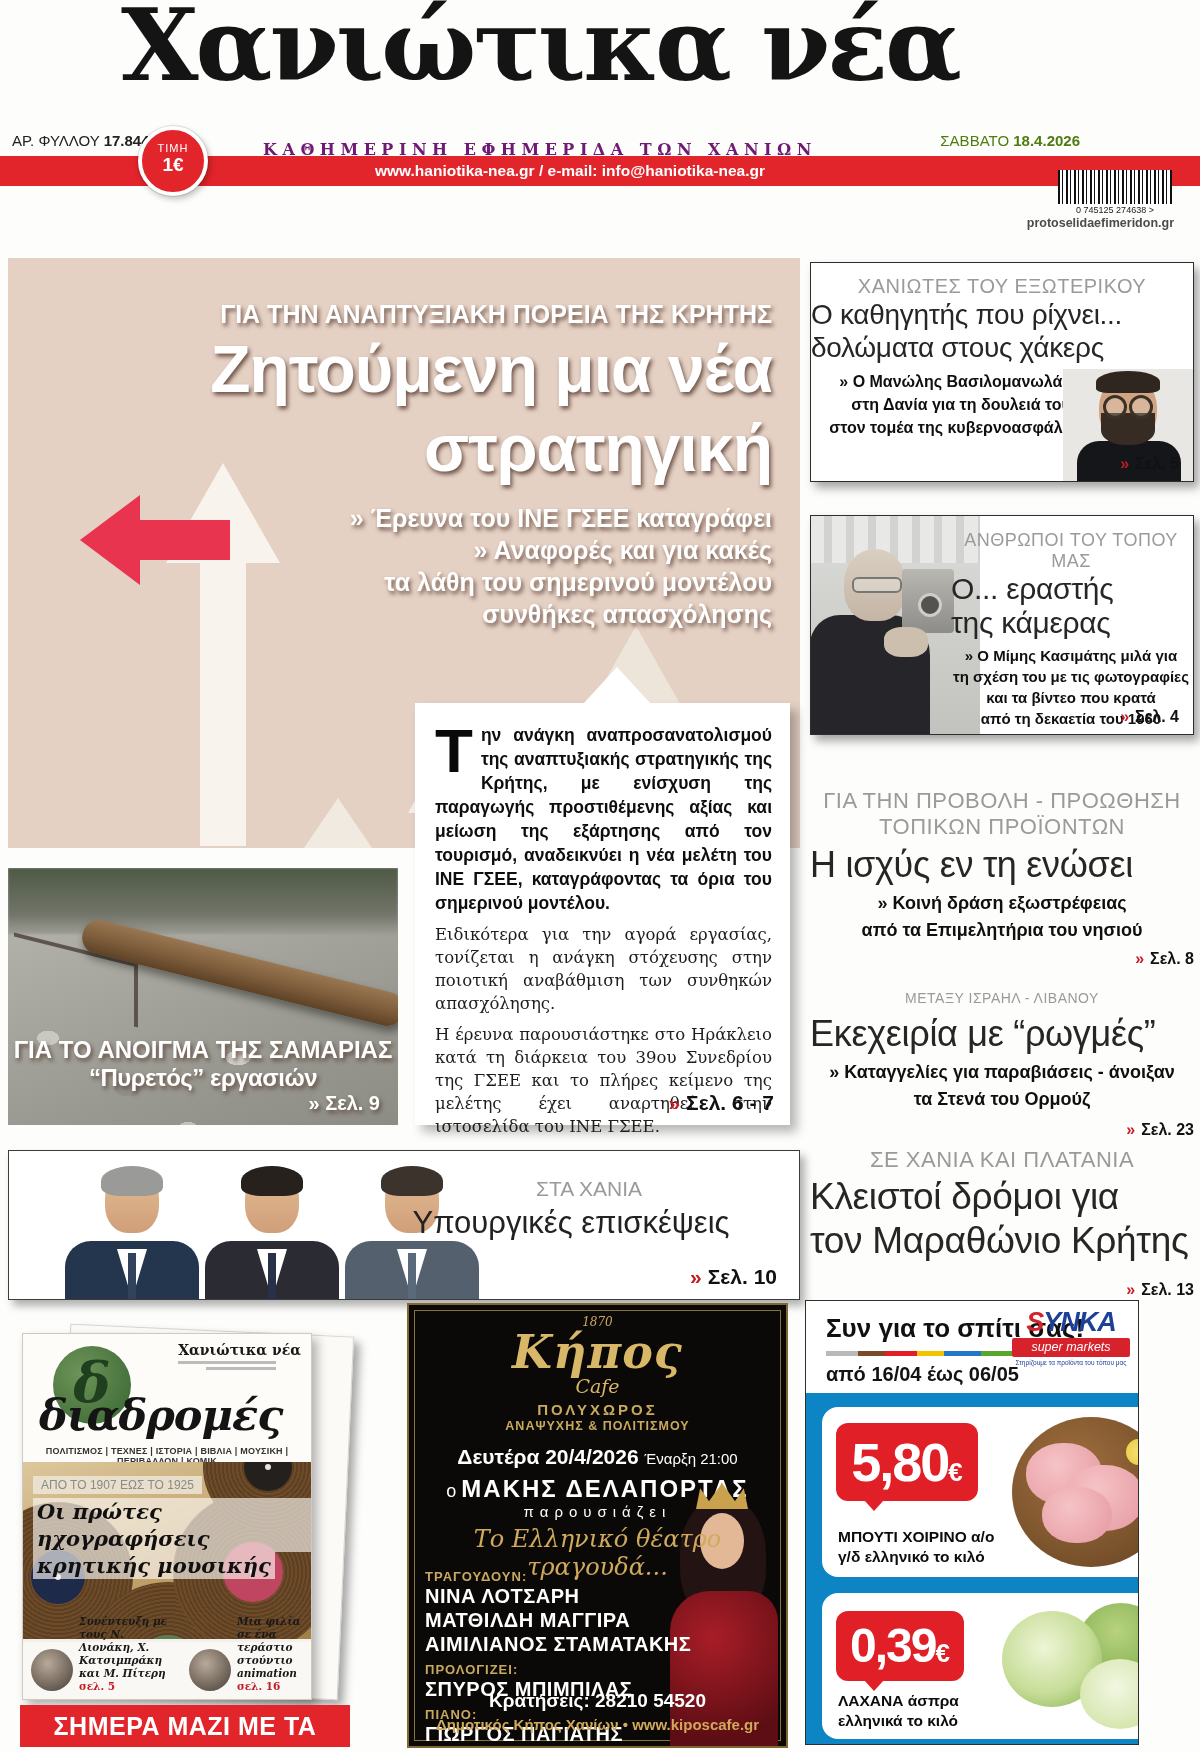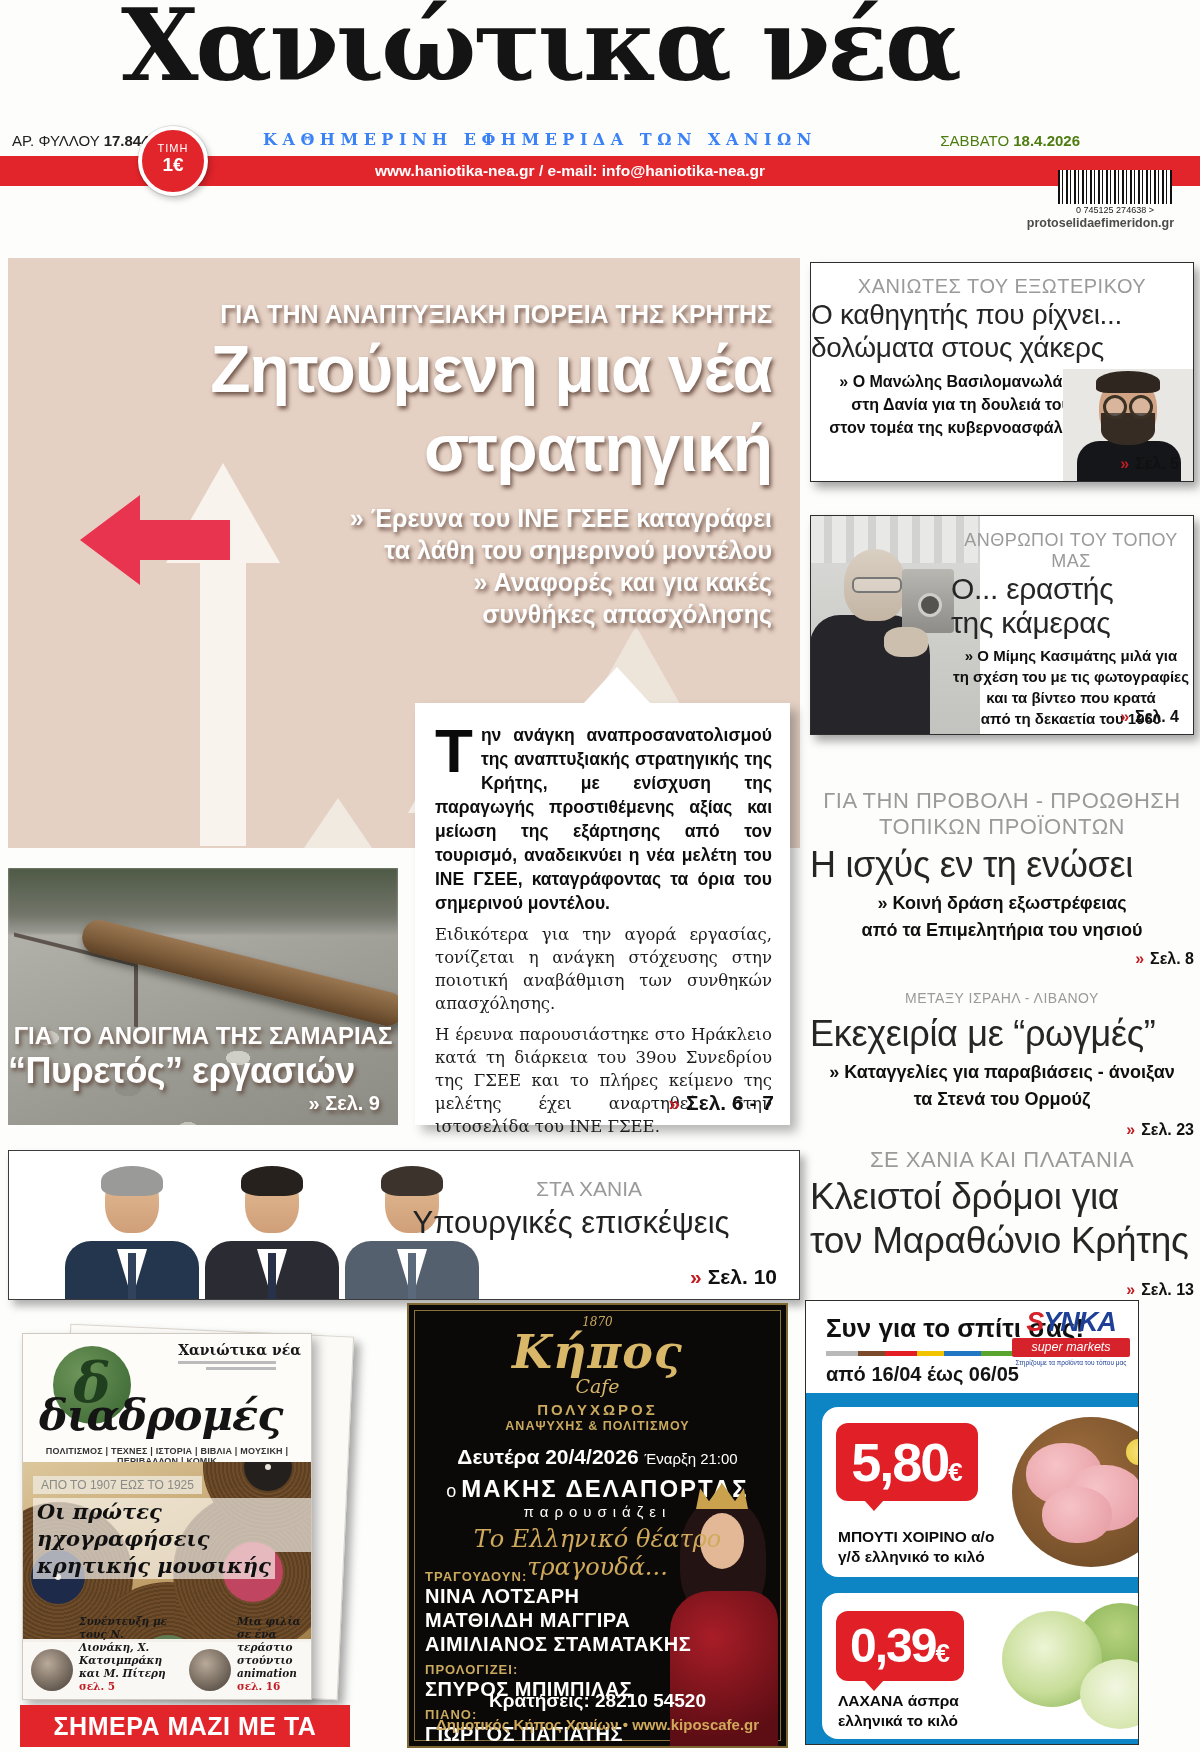--- a/index.html
+++ b/index.html
@@ -5,22 +5,22 @@
 <style>
   html,body{margin:0;padding:0;background:#888;}
   #page{position:relative;width:1200px;height:1752px;background:#fdfdfc;overflow:hidden;
         font-family:"Liberation Sans",sans-serif;color:#111;margin:0 auto;}
   .abs{position:absolute;}
   .shadow-txt{text-shadow:2px 3px 4px rgba(90,62,50,.85);}
   
   .masthead-title{left:30px;top:-14px;width:1020px;text-align:center;
      font-family:"DejaVu Serif",serif;font-weight:bold;font-size:100px;letter-spacing:-3px;color:#141414;}
   .issue{left:12px;top:132px;font-size:15px;color:#222;}
-  .subtitle{left:130px;top:130px;width:820px;text-align:center;font-family:"DejaVu Serif",serif;
-     font-weight:bold;font-size:16px;letter-spacing:5.5px;color:#3b82f6;}
+  .subtitle{left:130px;top:140px;width:820px;text-align:center;font-family:"DejaVu Serif",serif;
+     font-weight:bold;font-size:16px;letter-spacing:5.5px;color:#701a75;}
   .dateline{right:120px;top:132px;font-size:15px;color:#4d7c0f;}
   .redbar{left:0;top:156px;width:1200px;height:30px;background:#e2242b;}
   .contactbar{left:0;top:156px;width:1140px;text-align:center;line-height:30px;color:#fff;
      font-weight:bold;font-size:15.5px;}
   .pricecircle{left:138px;top:126px;width:62px;height:62px;border-radius:50%;background:#e2242b;
      border:4px solid #fff;box-shadow:0 0 0 1px rgba(0,0,0,.1),2px 3px 6px rgba(0,0,0,.25);
      color:#fff;text-align:center;z-index:5;}
   .pricecircle .pl{font-size:11px;letter-spacing:1px;margin-top:12px;}
   .pricecircle .pv{font-size:19px;font-weight:bold;}
   .barcode{left:1058px;top:170px;width:114px;height:34px;background:
@@ -57,21 +57,21 @@
      radial-gradient(16px 10px at 180px 210px,#c2c2ba 0 60%,transparent 61%),
      radial-gradient(20px 12px at 70px 225px,#a8a8a0 0 60%,transparent 61%),
      linear-gradient(160deg,#b3b3ab,#9a9a92 60%,#8c8c84);}
   .sam-log{position:absolute;left:70px;top:88px;width:330px;height:34px;border-radius:16px;
      background:linear-gradient(180deg,#9a7752,#7c5c3a 55%,#5e4226);transform:rotate(14deg);
      box-shadow:3px 5px 8px rgba(0,0,0,.4);}
   .sam-rail{position:absolute;left:6px;top:80px;width:120px;height:60px;
      border-top:4px solid #4a4038;border-right:4px solid #4a4038;transform:skewY(14deg);opacity:.8;}
   .sam-overlay{position:absolute;left:0;right:0;bottom:10px;color:#fff;z-index:3;}
   .sam-overlay .k{font-weight:bold;font-size:24px;text-align:center;}
-  .sam-overlay .h{font-weight:bold;font-size:36px;text-align:left;letter-spacing:-.5px;}
+  .sam-overlay .h{font-weight:bold;font-size:24px;text-align:center;letter-spacing:-.5px;}
   .sam-overlay .p{font-weight:bold;font-size:20px;text-align:right;padding-right:18px;}
   
   .ministers{left:8px;top:1150px;width:792px;height:150px;background:#fff;border:1px solid #3c3c3c;
      box-shadow:5px 6px 8px rgba(0,0,0,.3);box-sizing:border-box;}
   .persons{position:absolute;left:48px;bottom:0;width:430px;height:132px;}
   .person{position:absolute;bottom:0;width:150px;height:130px;}
   .p-body{position:absolute;bottom:0;left:8px;width:134px;height:58px;border-radius:26px 26px 0 0;}
   .p-shirt{position:absolute;bottom:0;left:60px;width:30px;height:50px;background:#fff;
      clip-path:polygon(0 0,100% 0,50% 100%);}
   .p-tie{position:absolute;bottom:0;left:71px;width:8px;height:46px;}
@@ -231,22 +231,22 @@
       <polygon points="330,540 296,590 364,590" fill="#f2ece4" opacity="0.9"></polygon>
     </svg>
   </div>
   <div class="abs lead-kicker shadow-txt">ΓΙΑ ΤΗΝ ΑΝΑΠΤΥΞΙΑΚΗ ΠΟΡΕΙΑ ΤΗΣ ΚΡΗΤΗΣ</div>
   <div class="abs lead-headline shadow-txt">
     <div>Ζητούμενη μια νέα</div>
     <div>στρατηγική</div>
   </div>
   <div class="abs lead-bullets shadow-txt">
     <div>» Έρευνα του ΙΝΕ ΓΣΕΕ καταγράφει</div>
+    <div>» Αναφορές και για κακές</div>
     <div>τα λάθη του σημερινού μοντέλου</div>
-    <div>» Αναφορές και για κακές</div>
     <div>συνθήκες απασχόλησης</div>
   </div>
 
   <div class="abs leadbox">
     <div class="intro">
       <span class="dropcap">Τ</span><span>ην ανάγκη αναπροσανατολισμού της αναπτυξιακής στρατηγικής της Κρήτης, με ενίσχυση της παραγωγής προστιθέμενης αξίας και μείωση της εξάρτησης από τον τουρισμό, αναδεικνύει η νέα μελέτη του ΙΝΕ ΓΣΕΕ, καταγράφοντας τα όρια του σημερινού μοντέλου.</span>
     </div>
     <p class="body">Ειδικότερα για την αγορά εργασίας, τονίζεται η ανάγκη στόχευσης στην ποιοτική αναβάθμιση των συνθηκών απασχόλησης.</p>
     <p class="body">Η έρευνα παρουσιάστηκε στο Ηράκλειο κατά τη διάρκεια του 39ου Συνεδρίου της ΓΣΕΕ και το πλήρες κείμενο της μελέτης έχει αναρτηθεί στην ιστοσελίδα του ΙΝΕ ΓΣΕΕ.</p>
     <div class="pageref">

